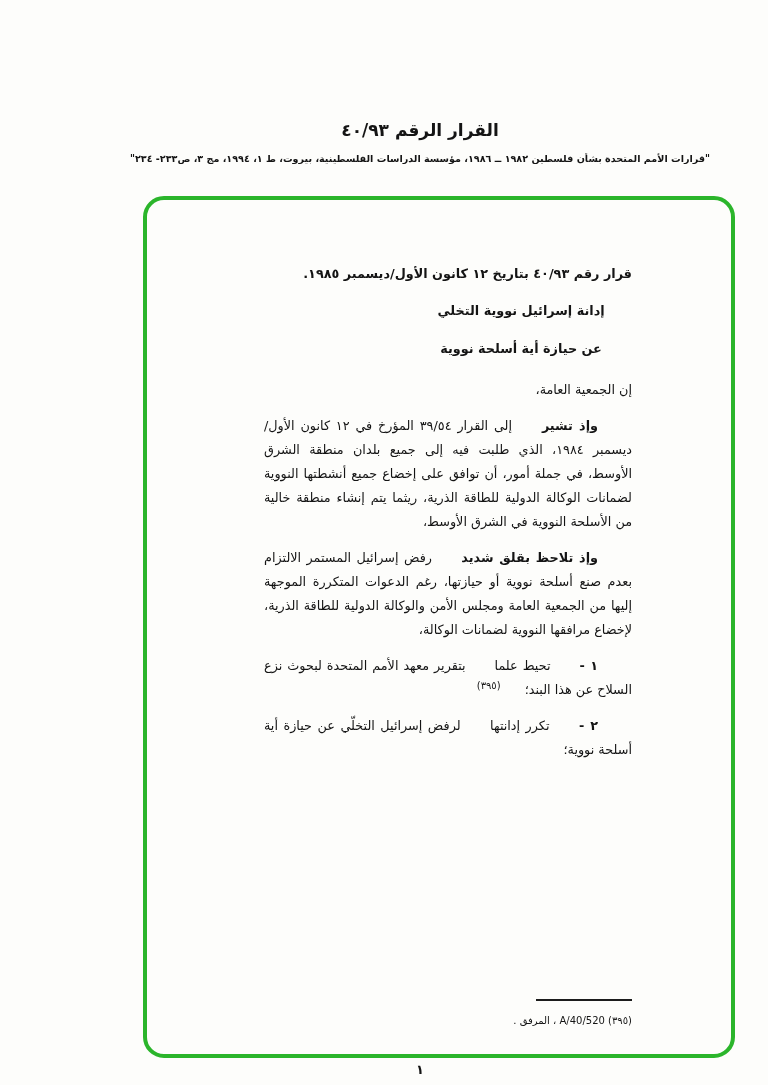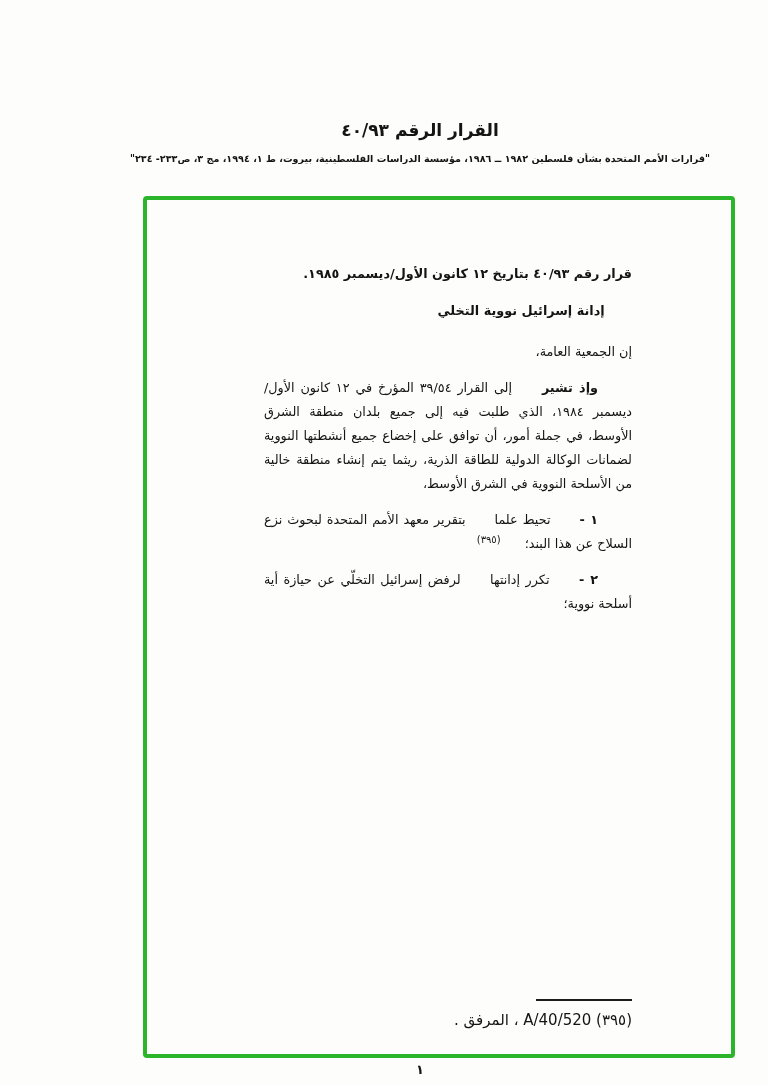--- a/index.html
+++ b/index.html
@@ -84,60 +84,64 @@
   .footnote-area {
     flex: 0 0 auto;
     padding-top: 6px;
   }
   .footnote-rule {
     width: 96px;
     border-top: 2px solid #1c1c1c;
     margin-bottom: 6px;
   }
   .footnote {
-    font-size: 15px;
+    font-size: 10px;
     text-align: right;
     line-height: 15px;
   }
   .page-number {
     position: absolute;
     bottom: 32px; left: 0; right: 0;
     text-align: center;
     font-size: 13px;
     font-weight: bold;
   }
 </style>
 </head>
 <body>
 
 <div class="page">
 
   <div class="doc-title">القرار الرقم ٤٠/٩٣</div>
 
   <div class="citation">"قرارات الأمم المتحدة بشأن فلسطين ١٩٨٢ ــ ١٩٨٦، مؤسسة الدراسات الفلسطينية، بيروت، ط ١، ١٩٩٤، مج ٣، ص٢٣٣- ٢٣٤"</div>
 
-  <div class="green-box" style="border-color: rgb(43, 181, 43);">
+  <div class="green-box" style="border-color: rgb(43, 181, 43); border-radius: 21px;">
     <div class="box-inner">
 
       <div class="doc-body">
 
         <p class="ref-line">قرار رقم ٤٠/٩٣ بتاريخ ١٢ كانون الأول/ديسمبر ١٩٨٥.</p>
 
         <div class="res-title">
           <div>إدانة إسرائيل نووية التخلي</div>
+          <div>عن حيازة أية أسلحة نووية</div>
         </div>
 
         <p class="opening">إن الجمعية العامة،</p>
 
 
         <p class="para">
           <b>وإذ تشير</b><span> إلى القرار ٣٩/٥٤ المؤرخ في ١٢ كانون الأول/ ديسمبر ١٩٨٤، الذي طلبت فيه إلى جميع بلدان منطقة الشرق الأوسط، في جملة أمور، أن توافق على إخضاع جميع أنشطتها النووية لضمانات الوكالة الدولية للطاقة الذرية، ريثما يتم إنشاء منطقة خالية من الأسلحة النووية في الشرق الأوسط،</span>
         </p>
 
 
+        <p class="para">
+          <b>وإذ تلاحظ بقلق شديد</b><span> رفض إسرائيل المستمر الالتزام بعدم صنع أسلحة نووية أو حيازتها، رغم الدعوات المتكررة الموجهة إليها من الجمعية العامة ومجلس الأمن والوكالة الدولية للطاقة الذرية، لإخضاع مرافقها النووية لضمانات الوكالة،</span>
+        </p>
 
 
         <p class="para operative">
           <span class="num">١ -</span>
           <b class="lead">تحيط علما</b><span> بتقرير معهد الأمم المتحدة لبحوث نزع السلاح عن هذا البند؛</span><sup class="footref">(٣٩٥)</sup>
         </p>
 
         <p class="para operative">
           <span class="num">٢ -</span>
           <b class="lead">تكرر إدانتها</b><span> لرفض إسرائيل التخلّي عن حيازة أية أسلحة نووية؛</span><sup class="footref"></sup>

